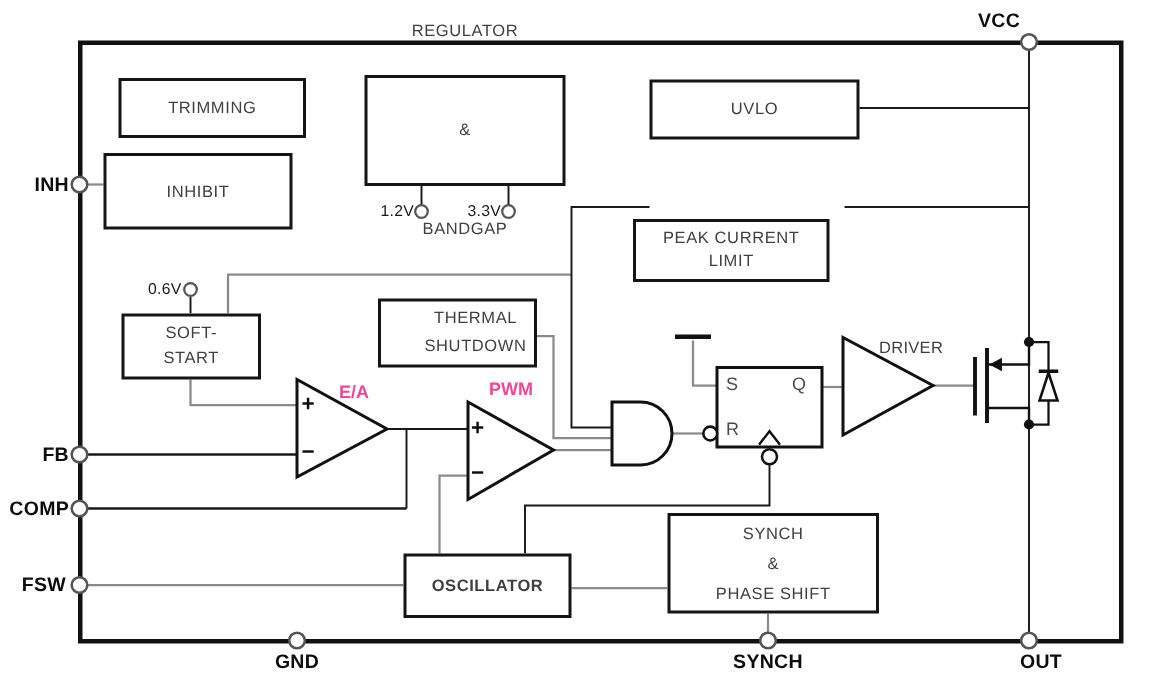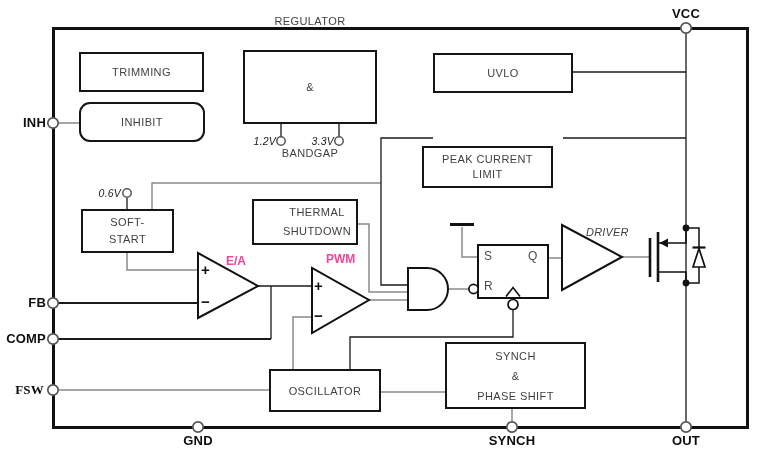--- a/index.html
+++ b/index.html
@@ -5,21 +5,21 @@
   html,body{margin:0;padding:0;background:#ffffff;}
   #stage{position:relative;width:767px;height:458px;background:#fff;overflow:hidden;
          font-family:"Liberation Sans", sans-serif;}
   #outer-border{position:absolute;left:52px;top:27px;width:697px;height:402px;
                 border:3px solid #111;box-sizing:border-box;background:transparent;}
   svg.layer{position:absolute;left:0;top:0;width:767px;height:458px;}
   .block{position:absolute;background:#fff;border:2px solid #151515;box-sizing:border-box;
          color:#3f3f3f;font-size:11px;letter-spacing:.4px;display:flex;flex-direction:column;
          justify-content:center;align-items:center;text-align:center;}
   .pin-lbl{position:absolute;font-weight:bold;font-size:13px;color:#0d0d0d;letter-spacing:.2px;}
-  .ref-lbl{position:absolute;font-size:10.5px;color:#1a1a1a;letter-spacing:.2px;font-style:italic;}
+  .ref-lbl{position:absolute;font-size:10.5px;color:#1a1a1a;letter-spacing:.2px;}
   .amp-lbl{position:absolute;font-weight:bold;font-size:12px;color:#ec4899;}
   .sign{position:absolute;font-weight:bold;font-size:15px;color:#0d0d0d;line-height:12px;}
   .latch-lbl{position:absolute;font-size:12px;color:#4a4a4a;letter-spacing:.5px;}
   .center{text-align:center;} .right{text-align:right;}
 </style>
 </head>
 <body>
 
 <div id="stage">
 
@@ -104,21 +104,21 @@
       <circle cx="53" cy="390" r="5.2"></circle>
       <circle cx="198" cy="427" r="5.2"></circle>
       <circle cx="512" cy="427" r="5.2"></circle>
       <circle cx="686" cy="427" r="5.2"></circle>
     </g>
   </svg>
 
   <div class="block" style="left:79px;top:52px;width:125px;height:40px;">
     <span>TRIMMING</span>
   </div>
-  <div class="block" style="left:79px;top:102px;width:126px;height:40px;border-radius:11px;">
+  <div class="block" style="left:69px;top:102px;width:126px;height:51px;">
     <span>INHIBIT</span>
   </div>
   <div class="block" style="left:243px;top:50px;width:134px;height:74px;line-height:22px;gap:44px;">
     <span>REGULATOR</span>
     <span>&amp;</span>
     <span>BANDGAP</span>
   </div>
   <div class="block" style="left:433px;top:53px;width:140px;height:40px;">
     <span>UVLO</span>
   </div>
@@ -127,21 +127,21 @@
     <span>LIMIT</span>
   </div>
   <div class="block" style="left:81px;top:209px;width:93px;height:44px;line-height:17px;">
     <span>SOFT-</span>
     <span>START</span>
   </div>
   <div class="block" style="left:252px;top:199px;width:106px;height:46px;line-height:19px;padding-left:24px;">
     <span>THERMAL</span>
     <span>SHUTDOWN</span>
   </div>
-  <div class="block" style="left:269px;top:369px;width:112px;height:43px;">
+  <div class="block" style="left:269px;top:369px;width:112px;height:43px;font-weight:bold;">
     <span>OSCILLATOR</span>
   </div>
   <div class="block" style="left:445px;top:342px;width:141px;height:67px;line-height:20px;">
     <span>SYNCH</span>
     <span>&amp;</span>
     <span>PHASE SHIFT</span>
   </div>
 
   <div class="latch-lbl" style="left:484px;top:249px;">S</div>
   <div class="latch-lbl" style="left:528px;top:249px;">Q</div>
@@ -152,22 +152,22 @@
   <div class="sign" style="left:201px;top:264px;">+</div>
   <div class="sign" style="left:201px;top:296px;">−</div>
   <div class="sign" style="left:314px;top:280px;">+</div>
   <div class="sign" style="left:314px;top:310px;">−</div>
   <div class="ref-lbl" style="left:586px;top:226px;color:#3f3f3f;font-size:11px;">DRIVER</div>
 
   <div class="ref-lbl right" style="left:92px;top:187px;width:29px;">0.6V</div>
   <div class="ref-lbl right" style="left:249px;top:135px;width:27px;">1.2V</div>
   <div class="ref-lbl right" style="left:306px;top:135px;width:28px;">3.3V</div>
 
-  <div class="pin-lbl center" style="left:666px;top:6px;width:40px;">VCC</div>
+  <div class="pin-lbl center" style="left:646px;top:6px;width:40px;">VCC</div>
   <div class="pin-lbl right" style="left:16px;top:115px;width:30px;">INH</div>
   <div class="pin-lbl right" style="left:22px;top:295px;width:24px;">FB</div>
   <div class="pin-lbl right" style="left:4px;top:331px;width:42px;">COMP</div>
-  <div class="pin-lbl right" style="left:8px;top:382px;width:36px;font-family:Liberation Serif, serif;">FSW</div>
+  <div class="pin-lbl right" style="left:8px;top:382px;width:36px;">FSW</div>
   <div class="pin-lbl center" style="left:176px;top:433px;width:44px;">GND</div>
   <div class="pin-lbl center" style="left:483px;top:433px;width:58px;">SYNCH</div>
-  <div class="pin-lbl center" style="left:664px;top:433px;width:44px;">OUT</div>
+  <div class="pin-lbl center" style="left:664px;top:433px;width:44px;text-align:right;">OUT</div>
 
 </div>
 
 </body></html>

